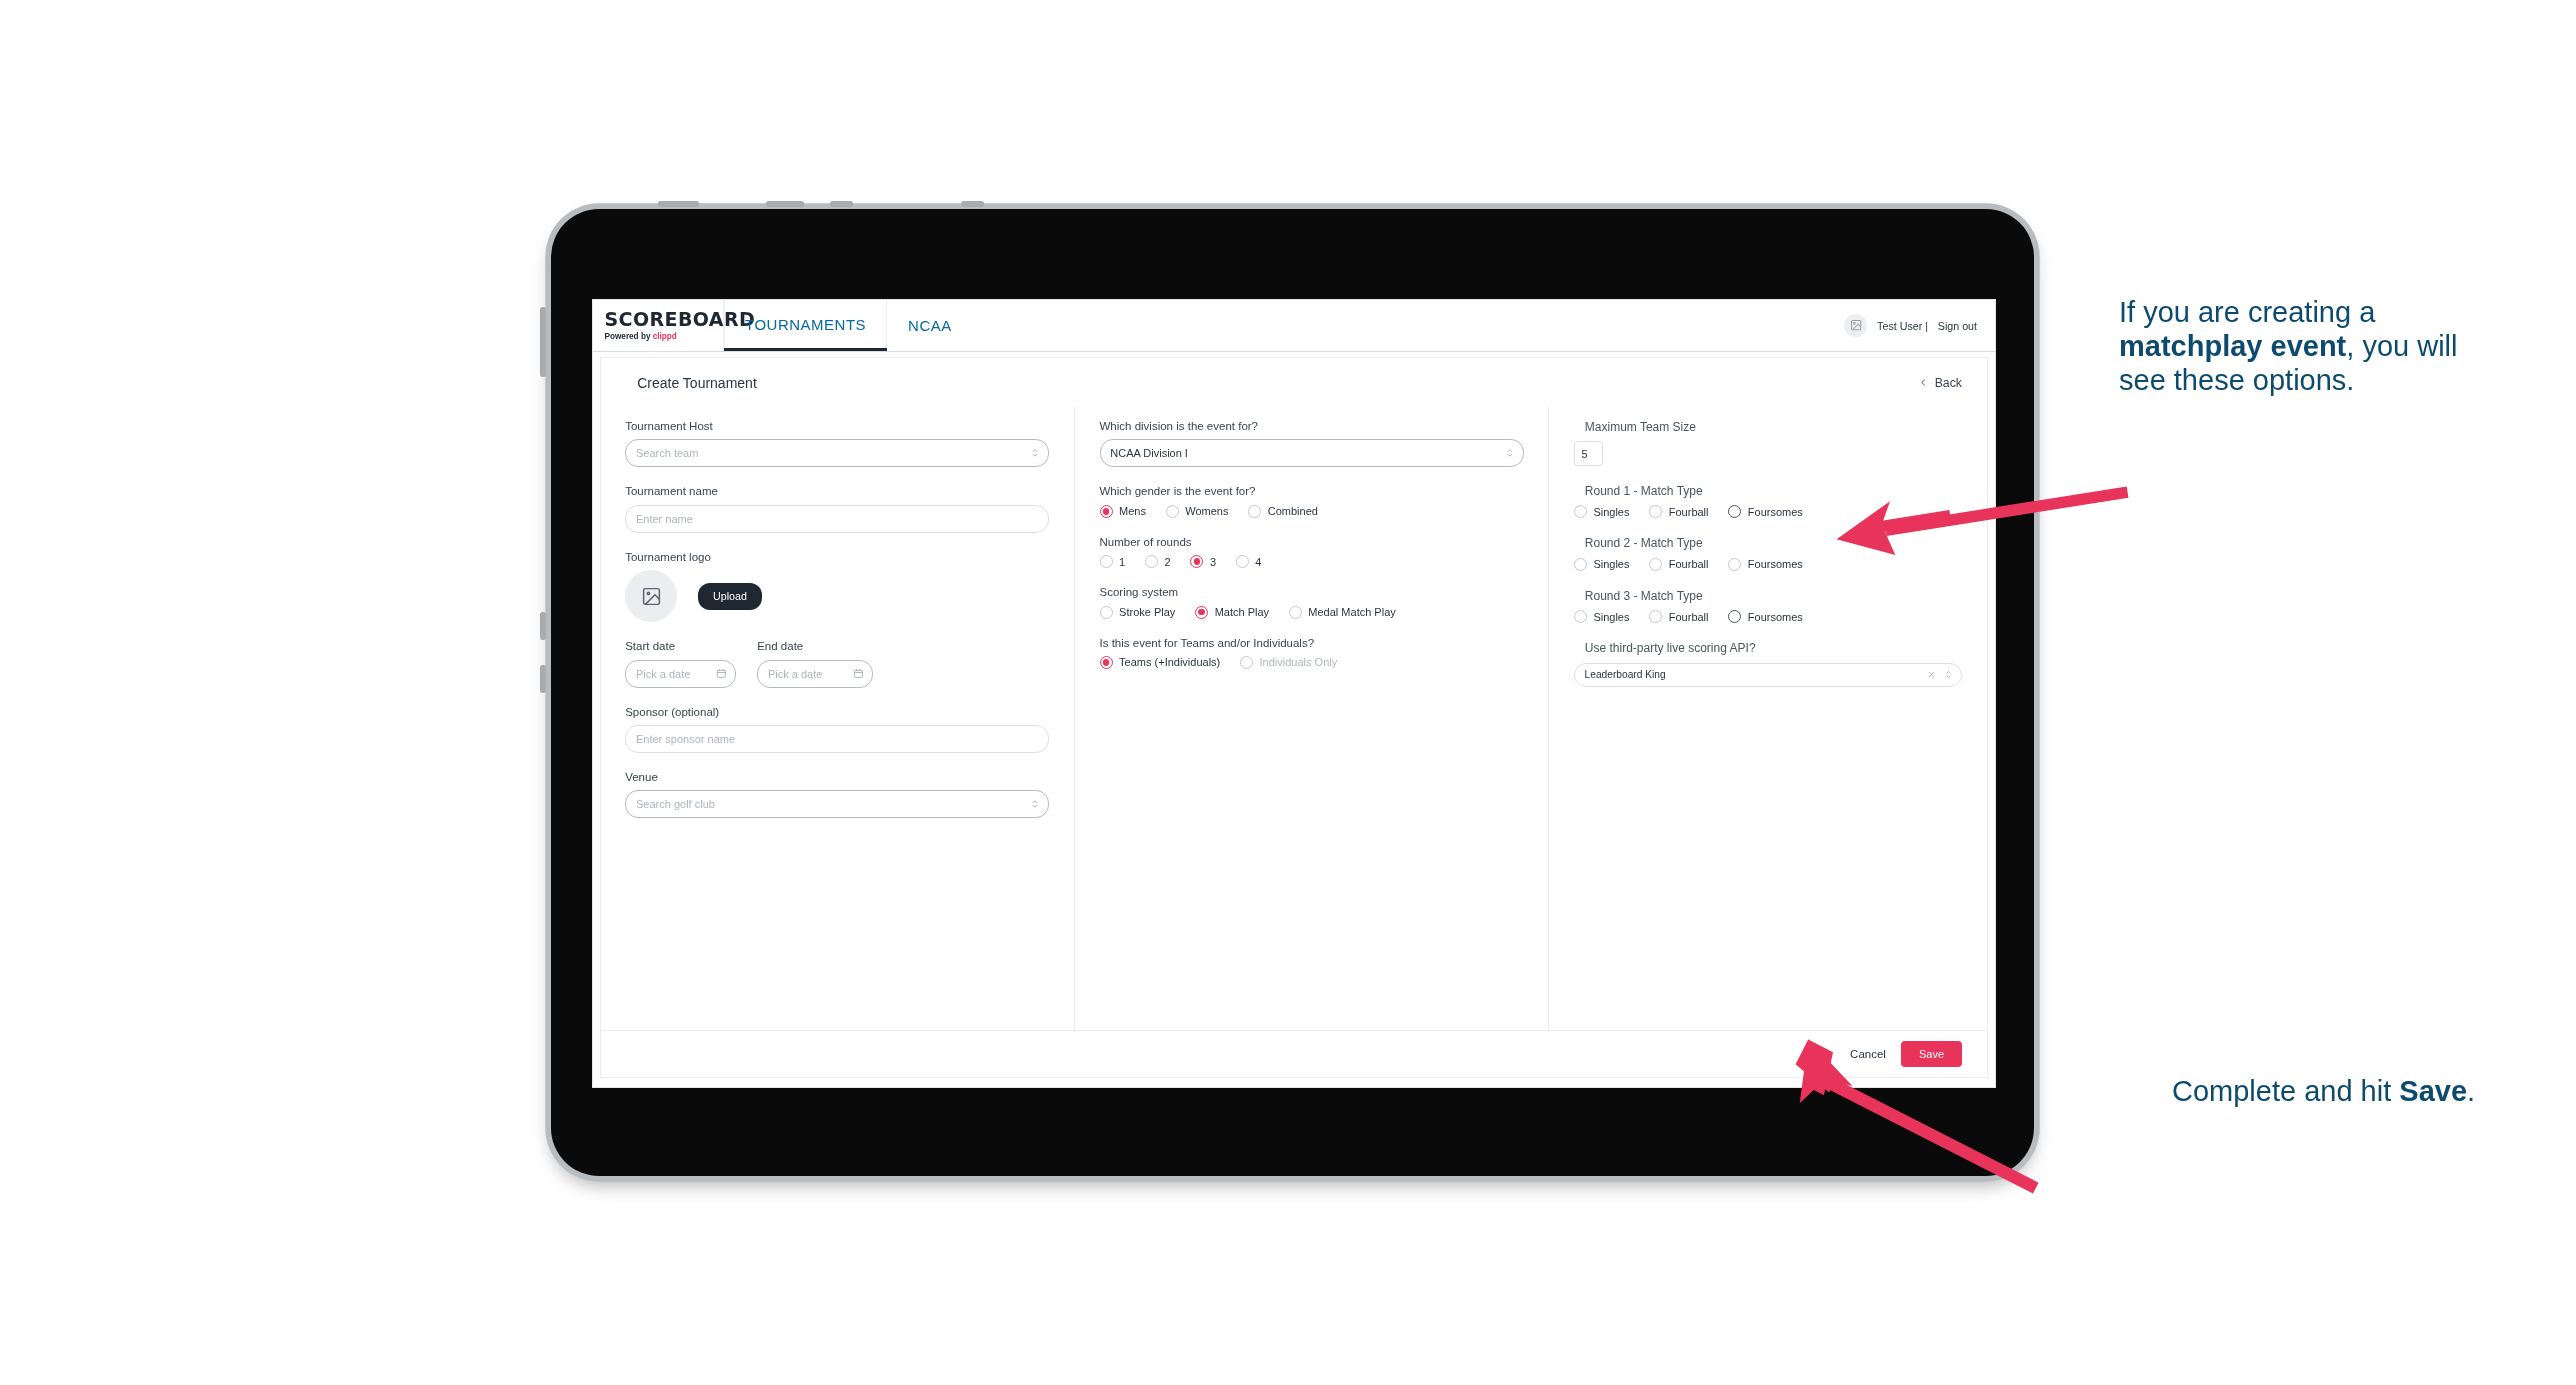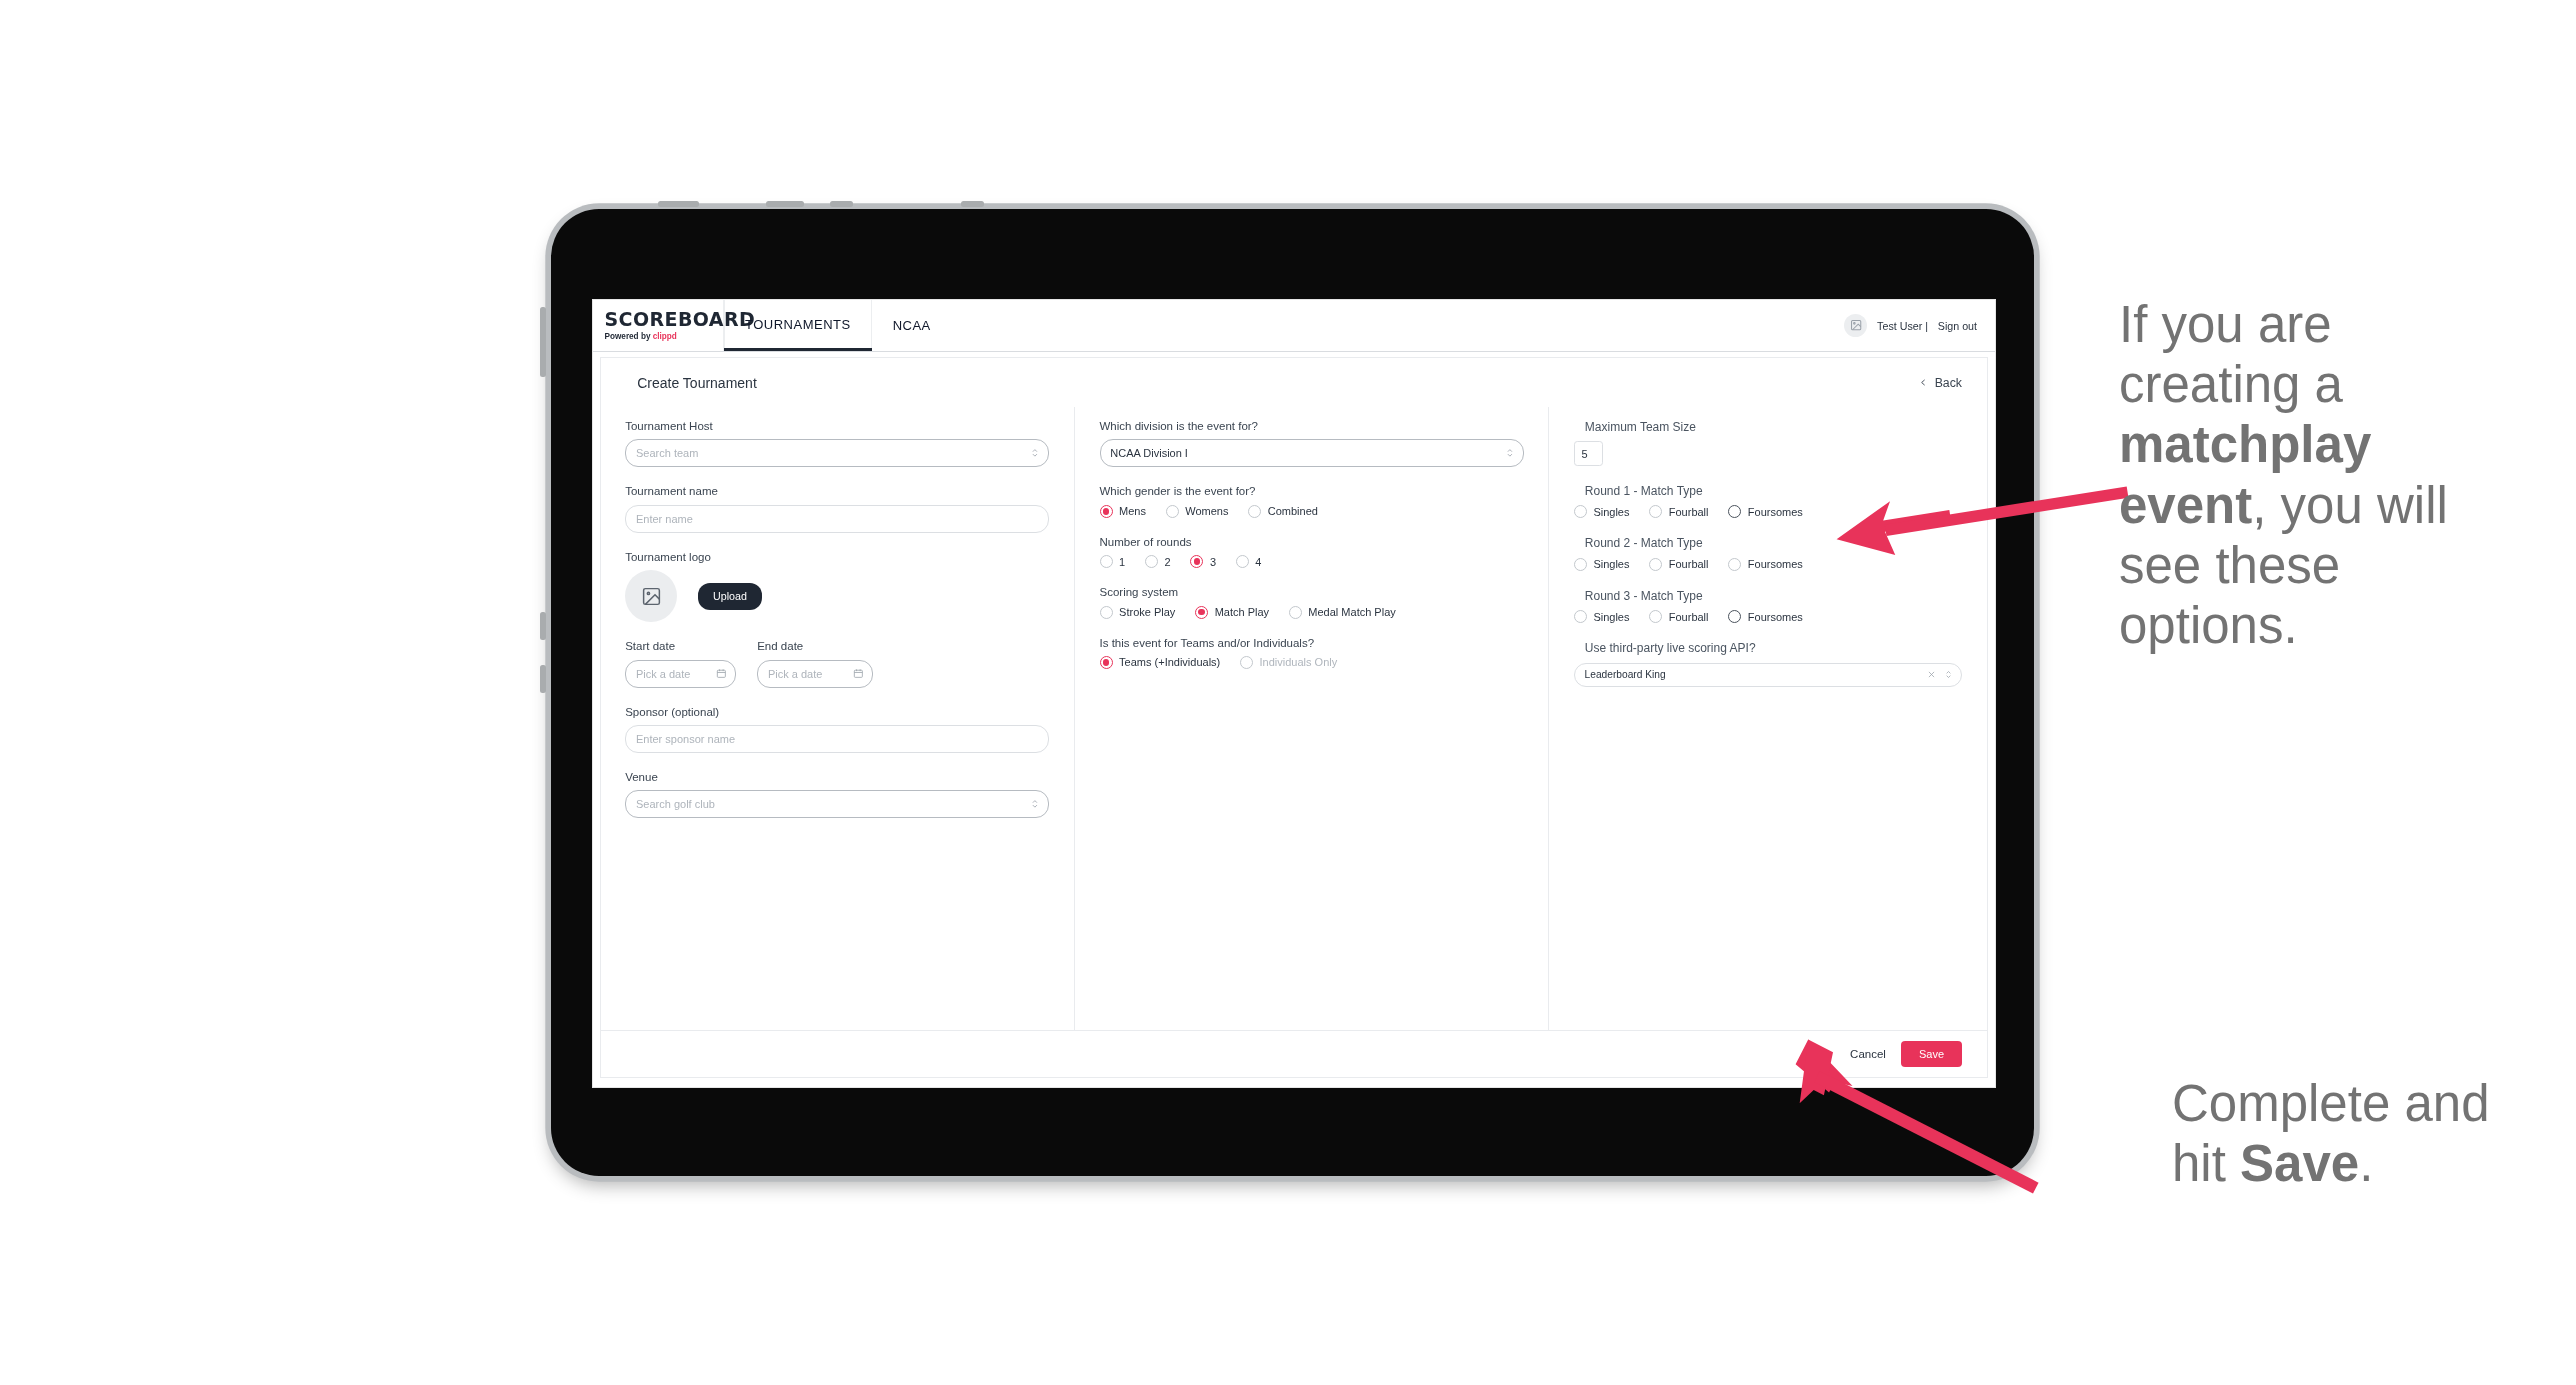--- a/index.html
+++ b/index.html
@@ -28,22 +28,22 @@
 
   
   .topnav{height:51px;background:#fff;display:flex;align-items:stretch;
           border-bottom:0.8px solid #d9dce0;position:relative;}
   .brand{width:131px;display:flex;flex-direction:column;justify-content:center;
          padding-left:11.5px;box-sizing:border-box;border-right:0.8px solid #eceef0;}
   .brand .bname{font-size:19px;font-weight:bold;letter-spacing:0.4px;color:#1f2733;
                 font-family:"DejaVu Sans", sans-serif;line-height:1;}
   .brand .bsub{font-size:8.2px;color:#1f2733;font-weight:bold;margin-top:2.5px;}
   .brand .bsub em{color:#e8335a;font-style:normal;}
-  .navtab{display:flex;align-items:center;padding:0 21px;font-size:13px;
-          letter-spacing:0.5px;color:#0f172a;cursor:pointer;position:relative;}
+  .navtab{display:flex;align-items:center;padding:0 21px;font-size:15px;
+          letter-spacing:0.5px;color:#0369a1;cursor:pointer;position:relative;}
   .navtab.active{border-bottom:3.3px solid #1f2733;}
   .navtab.active::before{content:"";position:absolute;left:0;top:0;bottom:0;width:0.8px;background:#eceef0;}
   .navtab.active::after{content:"";position:absolute;right:0;top:0;bottom:0;width:0.8px;background:#eceef0;}
   .navspacer{flex:1;}
   .userbox{display:flex;align-items:center;gap:9.8px;padding-right:18px;}
   .avatar{width:23px;height:23px;border-radius:50%;background:#eceef0;
           display:flex;align-items:center;justify-content:center;color:#9aa1a9;}
   .uname{font-size:10.7px;color:#2b3440;}
   .signout{font-size:10.7px;color:#2b3440;cursor:pointer;}
 
@@ -98,21 +98,21 @@
            display:flex;align-items:center;padding:0 6.6px;box-sizing:border-box;
            font-size:11px;color:#2b3440;}
 
   .footbar{height:46px;border-top:0.8px solid #e9ebee;display:flex;align-items:center;
            justify-content:flex-end;gap:15px;padding-right:24.6px;}
   .cancel-btn{font-size:11.5px;color:#2b3440;cursor:pointer;}
   .save-btn{background:#e8335a;color:#fff;font-size:11px;border-radius:4.1px;
             padding:6.6px 18px;cursor:pointer;}
 
   
-  .anno{position:absolute;color:#737373;font-size:51px;line-height:1.18;
+  .anno{position:absolute;color:#0c4a6e;font-size:29px;line-height:1.18;
         font-family:"Liberation Sans", sans-serif;}
   #anno1{left:2119px;top:295px;width:344px;}
   #anno2{left:2172px;top:1074px;width:369px;}
   .anno b{font-weight:bold;}
   svg.arrow{position:absolute;overflow:visible;}
 </style>
 </head>
 <body>
 
 <div id="device">

